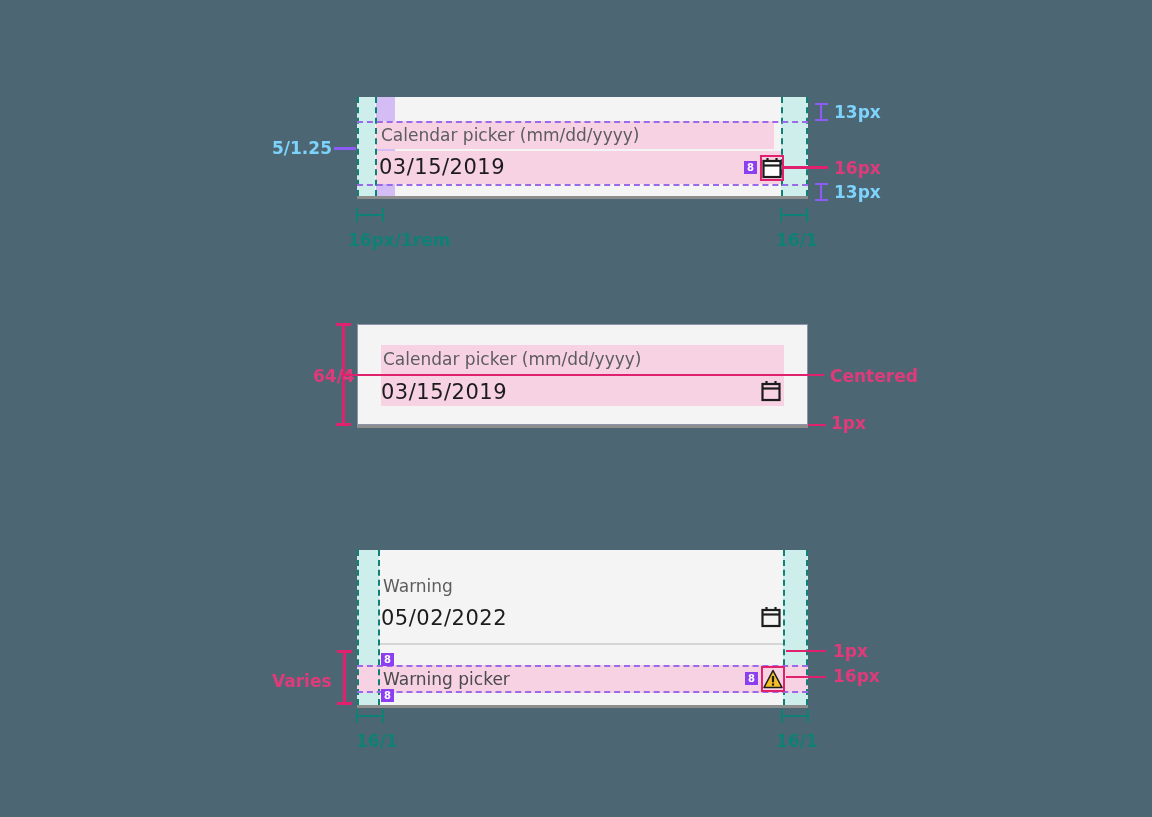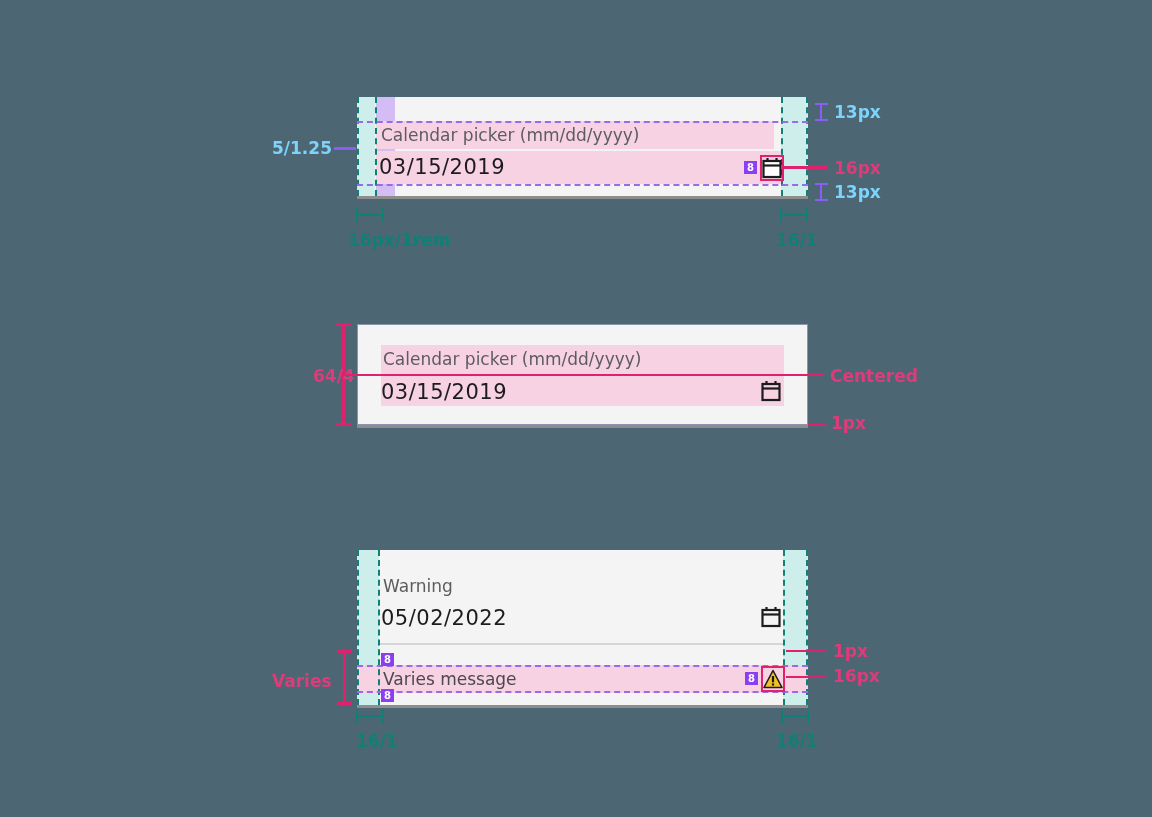--- a/index.html
+++ b/index.html
@@ -245,21 +245,21 @@
     <div class="vdash-teal" style="left:357px; top:550px; height:155px;"></div>
     <div class="vdash-teal" style="left:378px; top:550px; height:155px;"></div>
     <div class="vdash-teal" style="left:783px; top:550px; height:155px;"></div>
     <div class="vdash-teal" style="left:806px; top:550px; height:155px;"></div>
 
     <div class="hdash-purple" style="left:357px; top:665px; width:451px;"></div>
     <div class="hdash-purple" style="left:357px; top:691px; width:451px;"></div>
 
     <span class="field-label" style="left:383px; top:578px;">Warning</span>
     <span class="field-value" style="left:381px; top:608px;">05/02/2022</span>
-    <span class="msg-text" style="left:383px; top:671px;">Varies message</span>
+    <span class="msg-text" style="left:383px; top:671px;">Warning picker</span>
 
     <div class="abs" style="left:761px; top:606px; width:20px; height:22px;">
       <svg width="20" height="22" viewBox="0 0 20 22">
         <rect x="1.5" y="4" width="17" height="16" fill="#f4f4f4" stroke="#1c1c1c" stroke-width="2.2"></rect>
         <line x1="1.5" y1="8.5" x2="18.5" y2="8.5" stroke="#1c1c1c" stroke-width="2.2"></line>
         <line x1="5.5" y1="1" x2="5.5" y2="5" stroke="#1c1c1c" stroke-width="2.2"></line>
         <line x1="14.5" y1="1" x2="14.5" y2="5" stroke="#1c1c1c" stroke-width="2.2"></line>
       </svg>
     </div>
 

